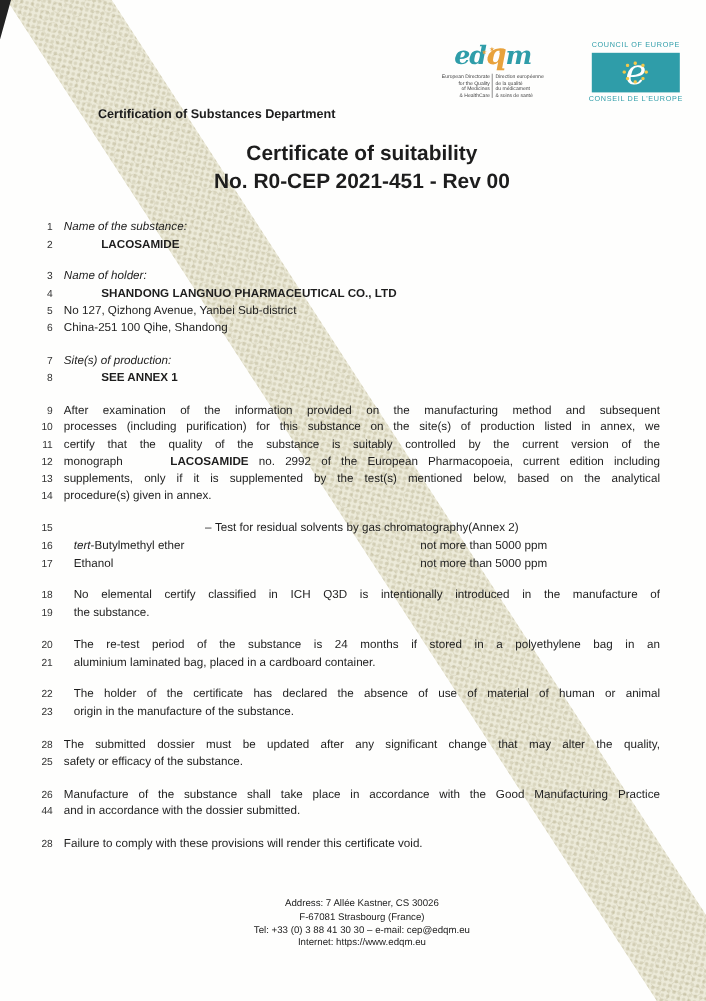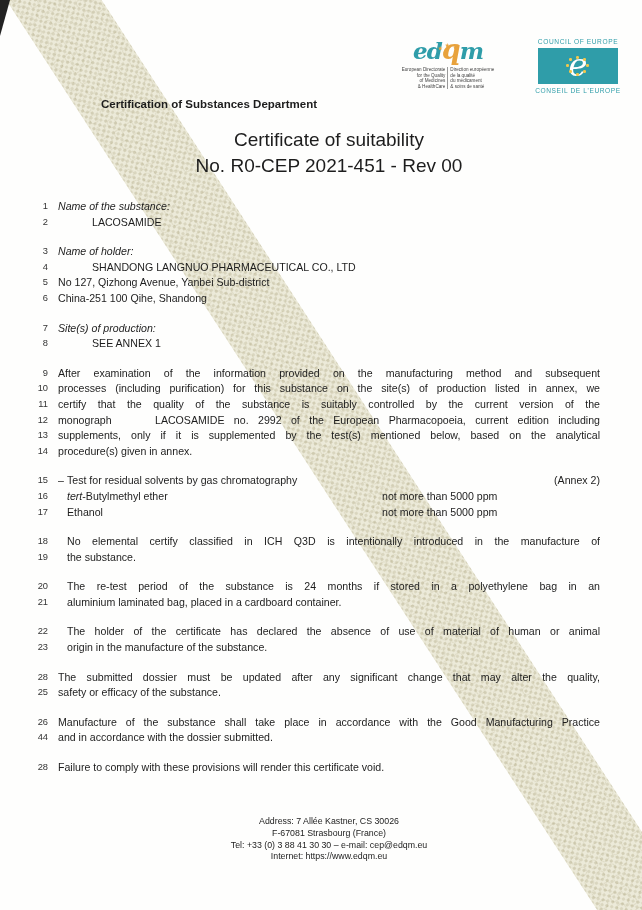--- a/index.html
+++ b/index.html
@@ -31,36 +31,36 @@
   .edqm-col.r{text-align:left;padding-left:2px;}
   .coe{width:100px;text-align:center;}
   .coe-top,.coe-bottom{font-size:6.6px;letter-spacing:.6px;color:var(--teal,#2f9da9);line-height:9px;}
   .coe-box{position:relative;width:80px;height:36px;margin:2px auto;background:var(--teal,#2f9da9);}
   .coe-e{position:absolute;left:0;right:0;top:-3px;color:#fff;font-family:"DejaVu Serif",serif;
          font-style:italic;font-size:32px;line-height:40px;}
   .coe-star{position:absolute;width:2.6px;height:2.6px;border-radius:50%;background:#f2c84b;}
   .cs1{left:38px;top:8px}.cs2{left:45px;top:10px}.cs3{left:48px;top:16px}.cs4{left:45px;top:22px}
   .cs5{left:38px;top:25px}.cs6{left:31px;top:22px}.cs7{left:28px;top:16px}.cs8{left:31px;top:10px}
   
-  .dept{position:absolute;left:101px;top:98px;font-size:11.5px;font-weight:700;z-index:3;}
+  .dept{position:absolute;left:89px;top:98px;font-size:11.5px;font-weight:700;z-index:3;}
   .title{position:absolute;left:58px;top:127px;width:542px;text-align:center;
-         font-size:19px;font-weight:400;line-height:26px;z-index:3;}
+         font-size:19px;font-weight:700;line-height:26px;z-index:3;}
   
   .content{position:absolute;left:36px;top:199px;width:570px;z-index:3;}
   .block{margin-bottom:14px;}
   .row{display:flex;}
   .num{flex:0 0 12px;width:12px;text-align:right;font-size:9.3px;line-height:15.6px;
        color:#333;margin-right:10px;}
   .text{width:542px;box-sizing:border-box;font-size:10.6px;line-height:15.6px;}
   .text.ind{padding-left:9px;}
   .text.just{text-align:justify;text-align-last:justify;}
-  .text.flexline{display:flex;justify-content:space-between;}
+  .text.flexline{display:flex;justify-content:center;}
   .marker{display:inline-block;width:9px;}
   .lab{display:inline-block;width:315px;}
-  .b{font-weight:400;padding-left:34px;} .i{font-style:italic;}
+  .b{font-weight:700;padding-left:34px;} .i{font-style:italic;}
   
   .footer{position:absolute;left:58px;top:804px;width:542px;text-align:center;
           font-size:8.8px;line-height:11.8px;color:#222;z-index:3;margin-top:12px;}
 </style>
 </head>
 <body>
 
 <div class="page">
   <div class="band"></div>
   <div class="corner"></div>

